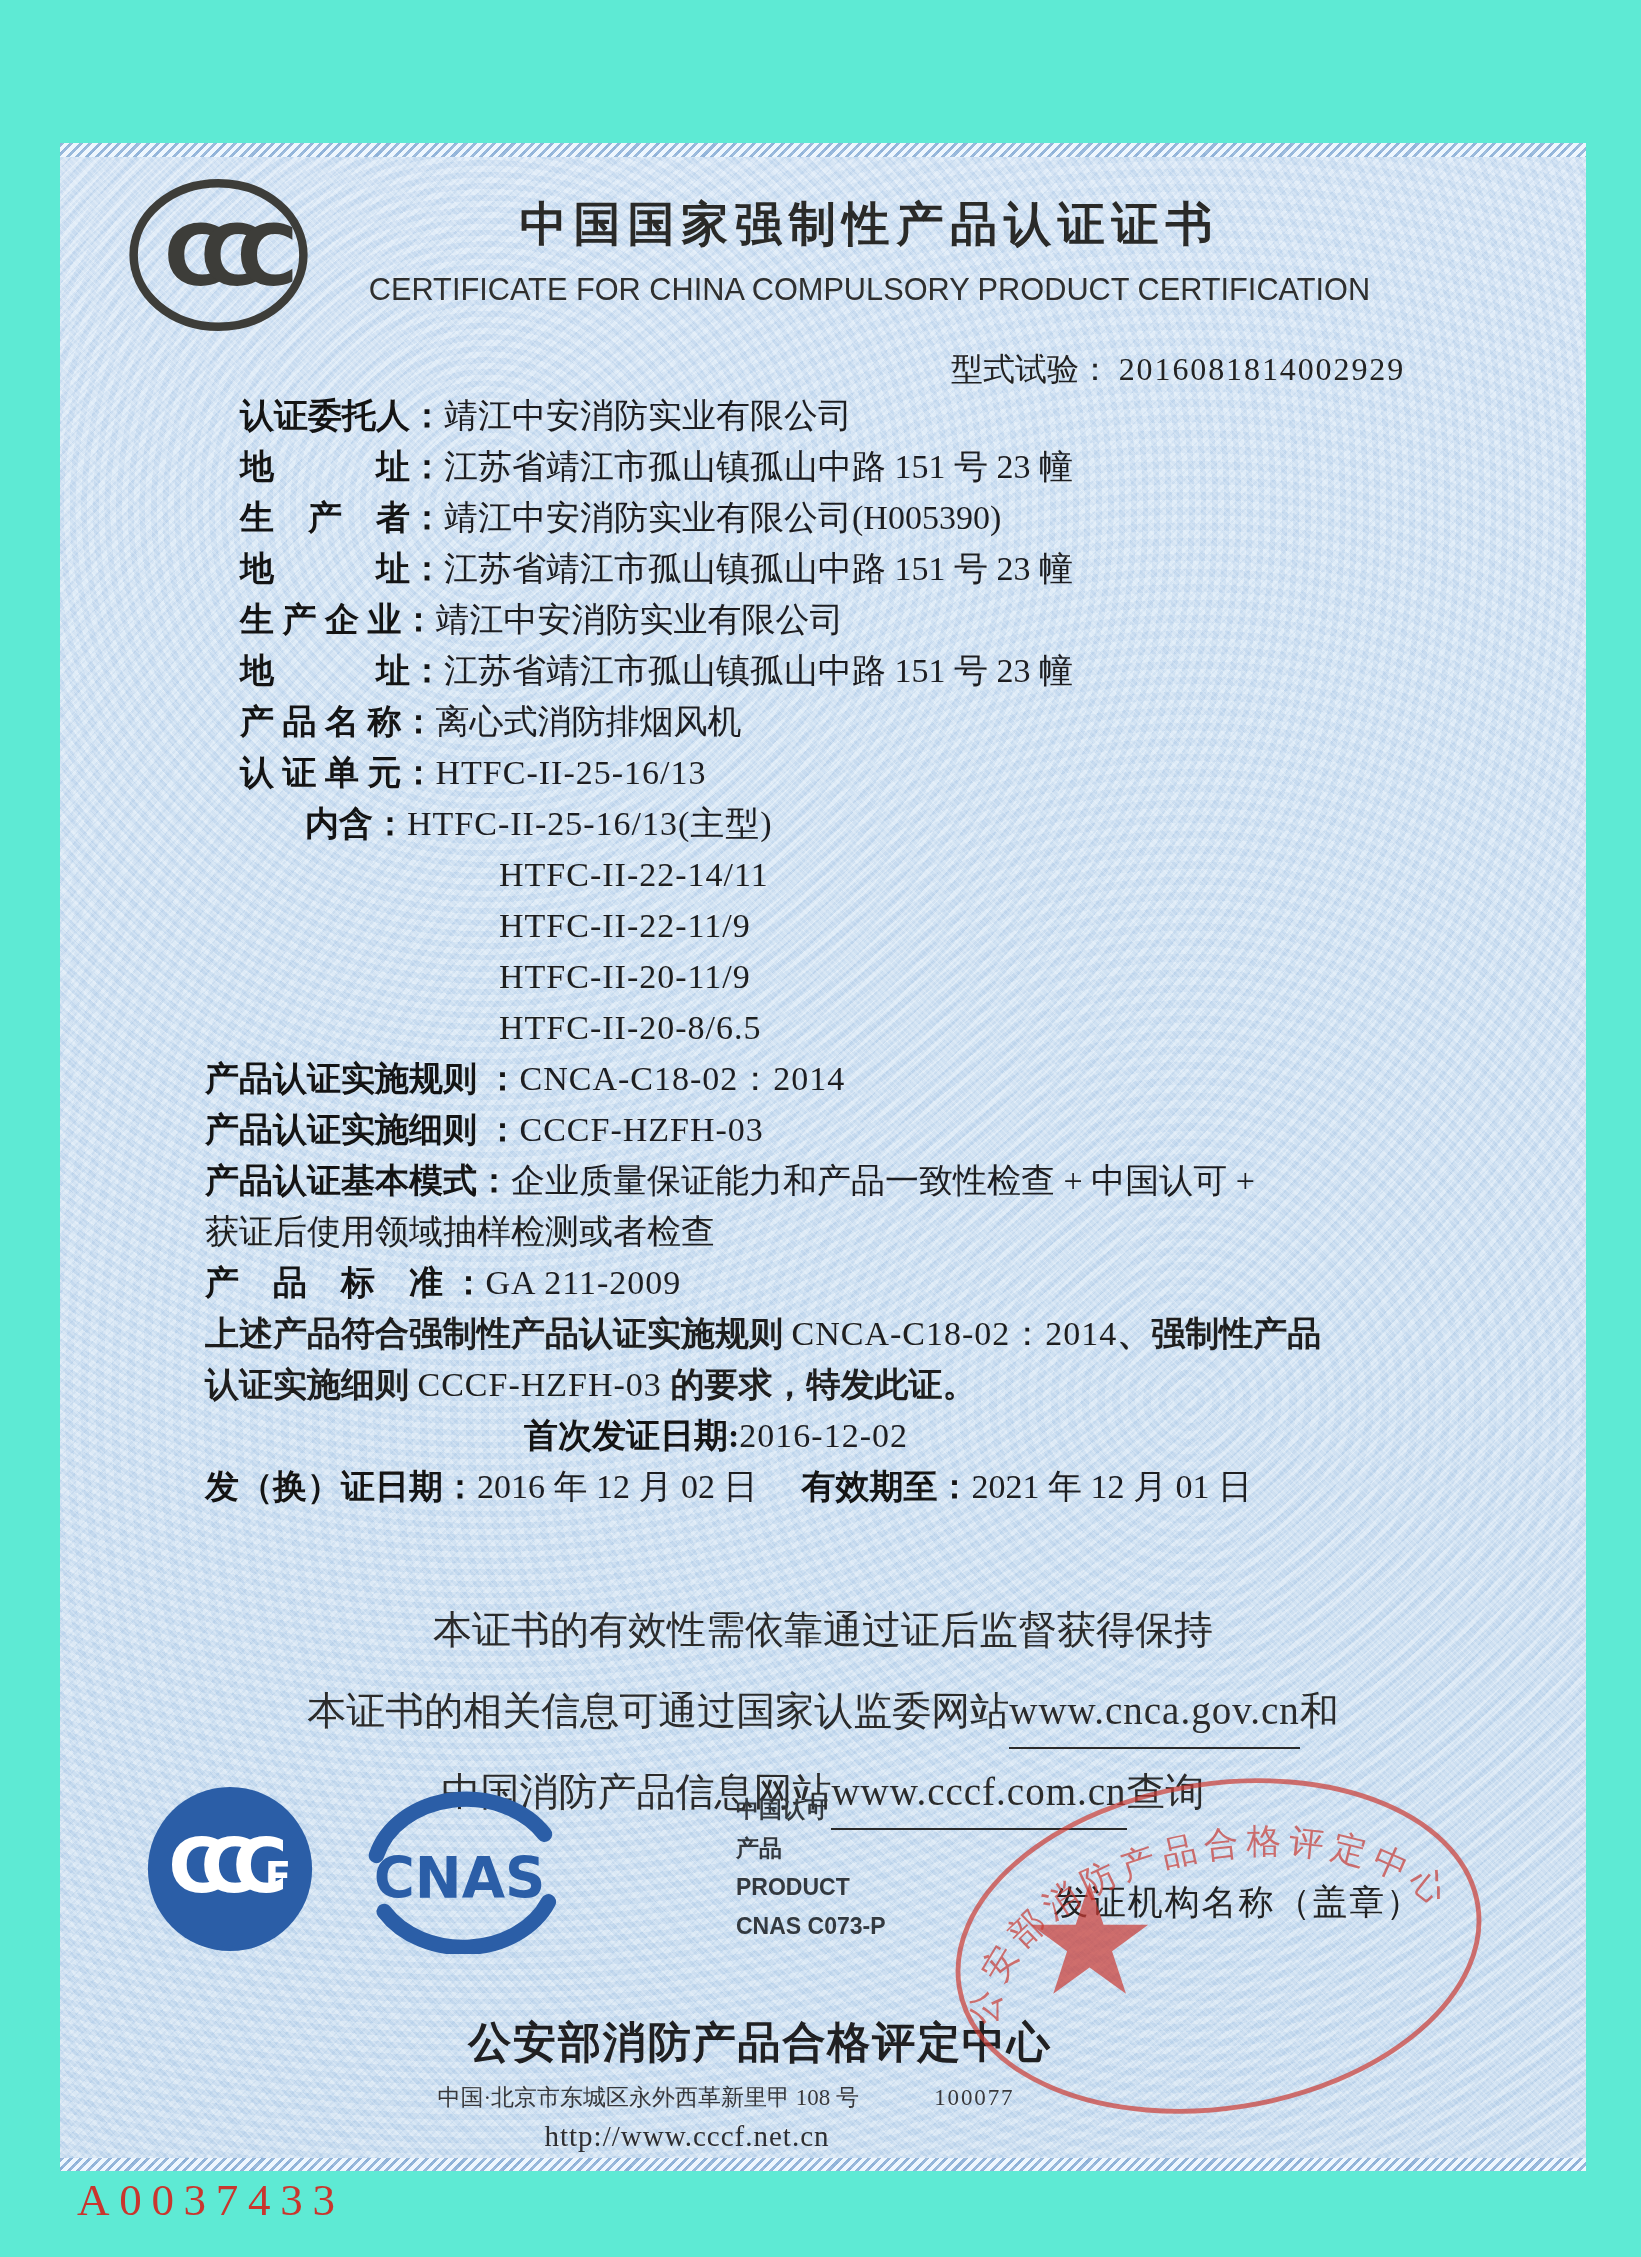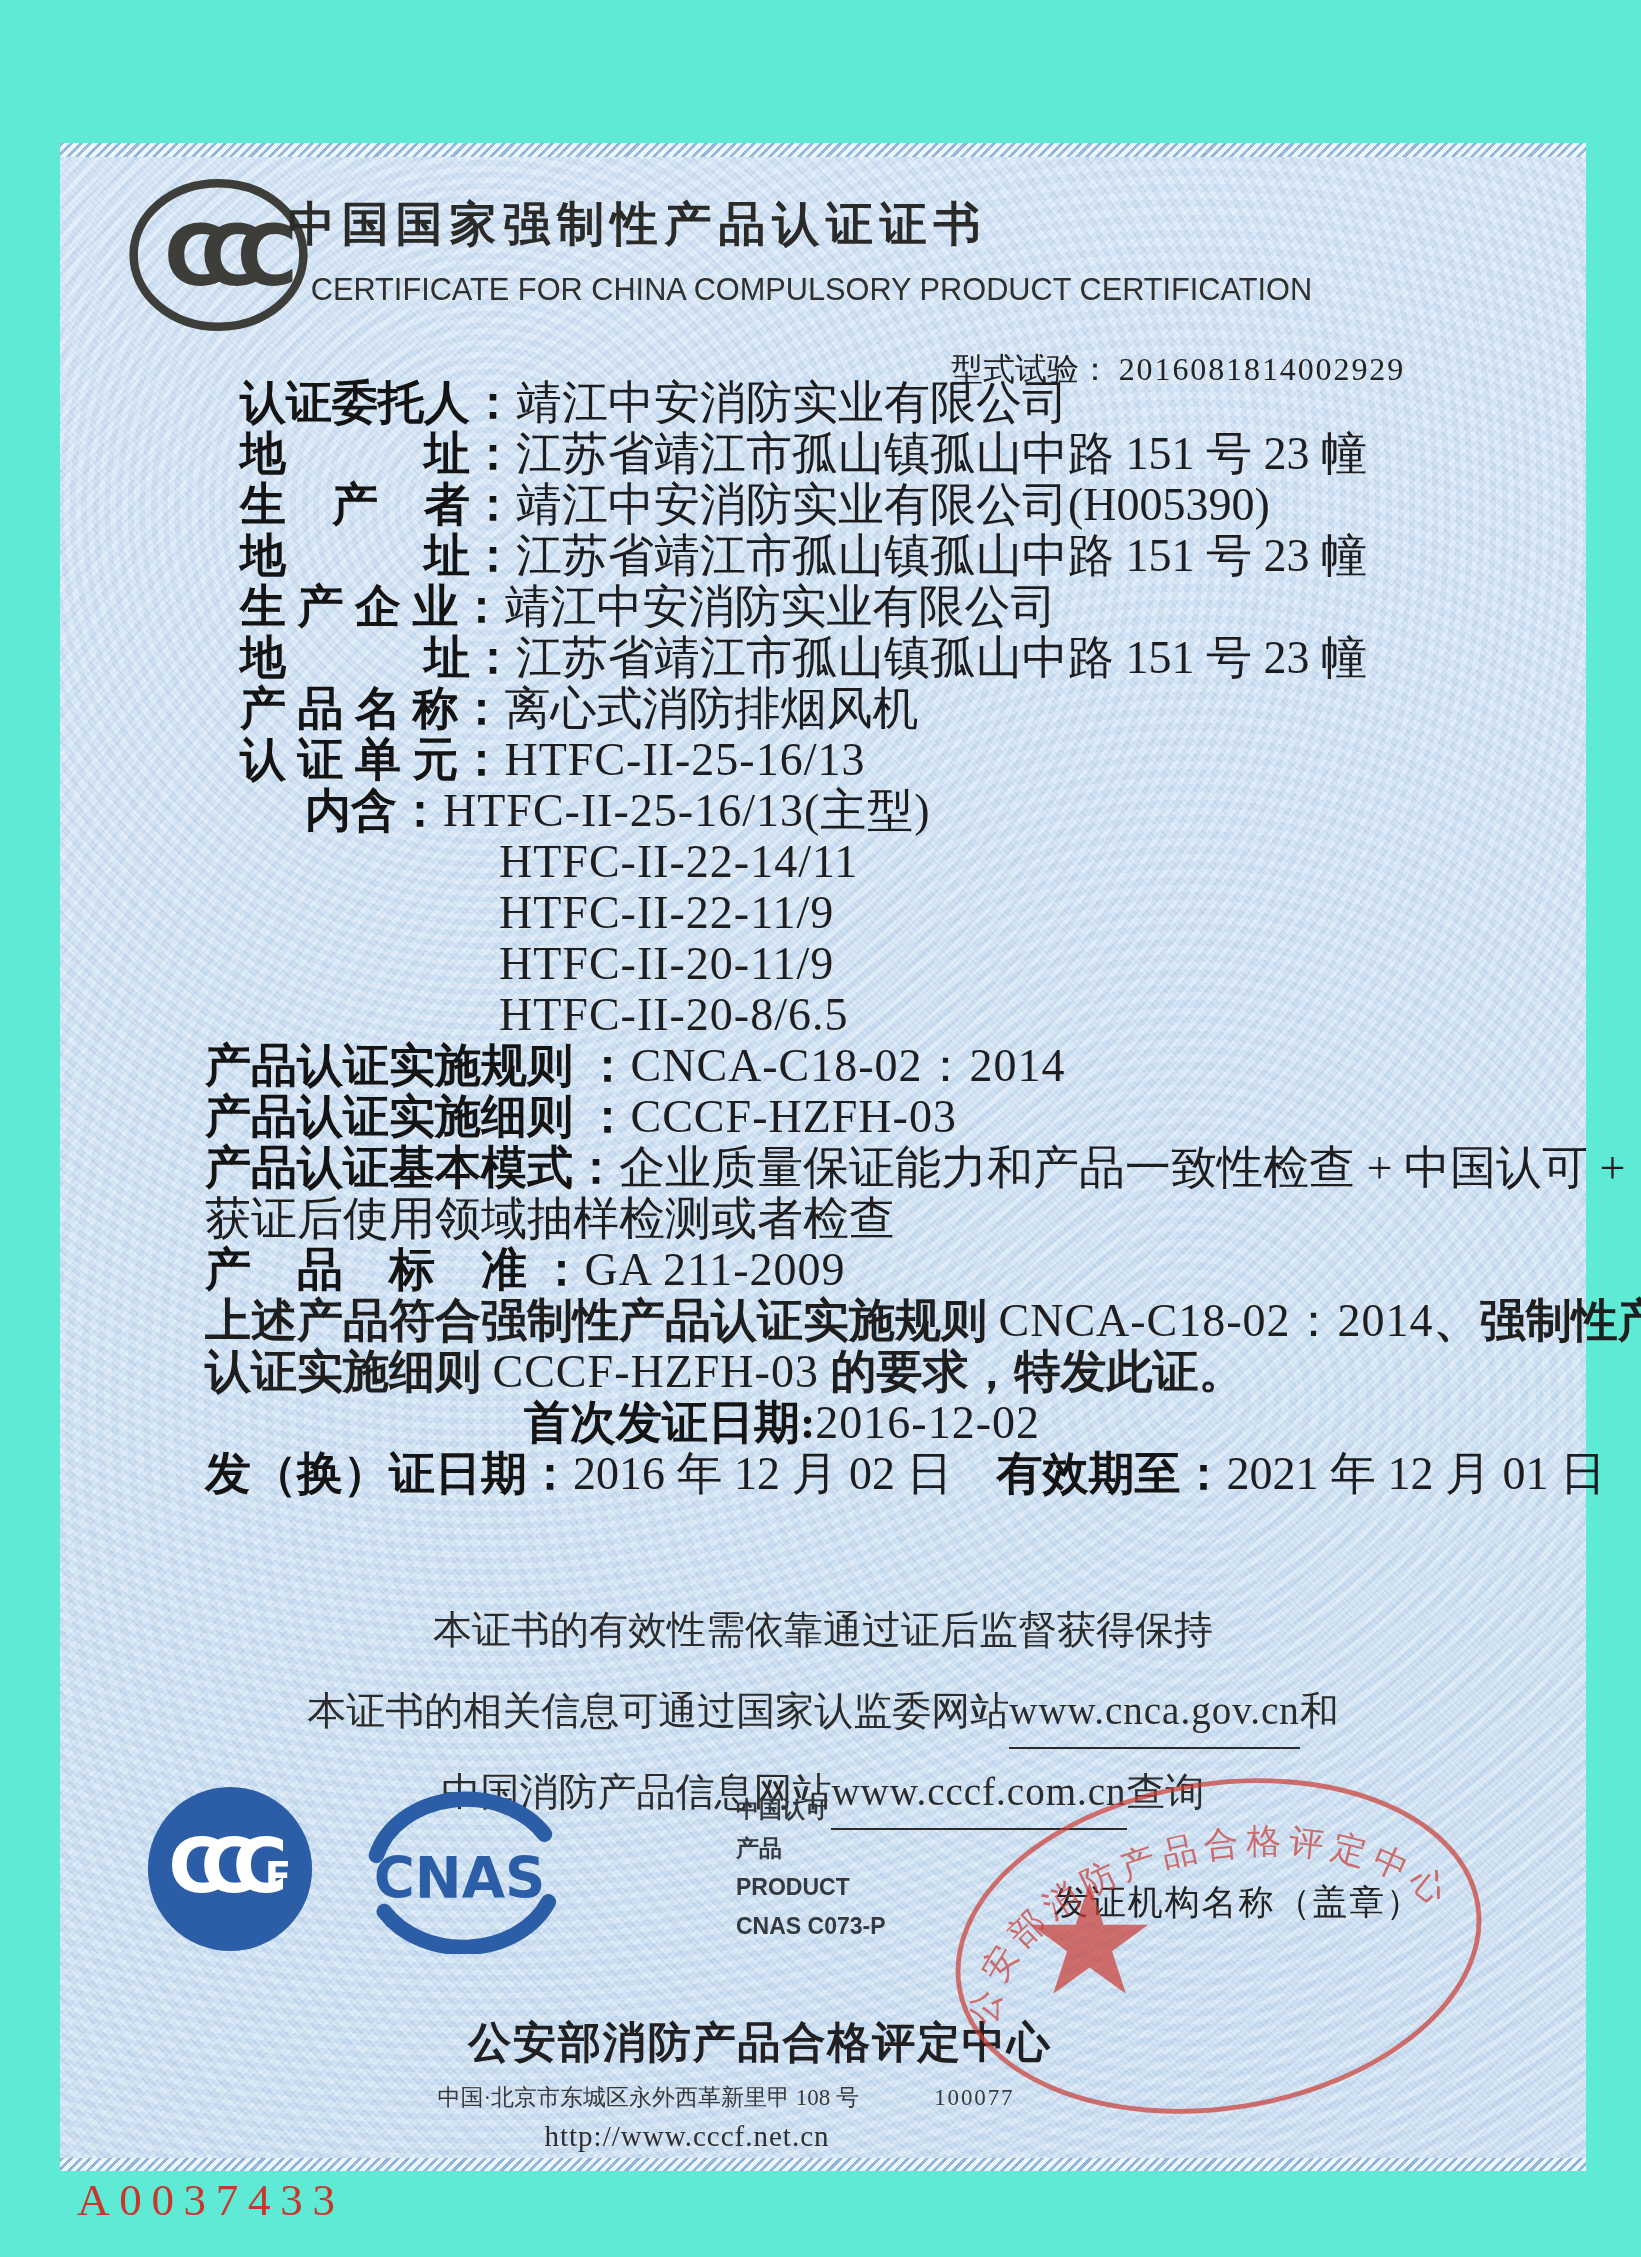--- a/index.html
+++ b/index.html
@@ -10,28 +10,28 @@
           repeating-linear-gradient(45deg, rgba(255,255,255,.20) 0 1.9px, rgba(255,255,255,0) 1.9px 4.8px),
           repeating-linear-gradient(-45deg, rgba(110,155,205,.10) 0 1.9px, rgba(110,155,205,0) 1.9px 5.8px),
           repeating-radial-gradient(circle at 28% 18%, rgba(255,255,255,.12) 0 5.8px, rgba(130,170,215,.10) 5.8px 11.6px),
           repeating-radial-gradient(circle at 74% 62%, rgba(255,255,255,.10) 0 7.7px, rgba(130,170,215,.08) 7.7px 15.4px),
           linear-gradient(#d8e7f6,#cfe1f2);}
   .band{position:absolute;left:0;right:0;height:13.5px;
         background:repeating-linear-gradient(135deg, rgba(90,140,195,.50) 0 2.9px, rgba(240,248,255,.95) 2.9px 6.8px);}
   .band.top{top:0}.band.bottom{bottom:0}
 
   .ccc-logo{position:absolute;left:64px;top:29px;width:189px;height:166px;}
-  .head{position:absolute;left:228px;top:50px;width:1139px;}
+  .head{position:absolute;left:240px;top:50px;width:1139px;text-align:center;}
   .title-cn{font-size:47px;font-weight:700;letter-spacing:6.8px;color:#2a2a28;}
   .title-en{margin-top:15.4px;font-size:32px;color:#2f2f2e;font-family:"Liberation Sans",sans-serif;
             transform:scaleX(.96);transform-origin:center;}
   .certno{position:absolute;left:891px;top:205px;font-size:32px;color:#222;}
   .certno .num{margin-left:7.7px;letter-spacing:1.9px;}
 
-  .body{position:absolute;left:145px;top:234px;width:1255px;font-size:46px;line-height:51px;}
+  .body{position:absolute;left:145px;top:247px;width:1255px;font-size:34px;line-height:51px;}
   .row{white-space:nowrap;}
   .row.f{padding-left:35px;}
   .row.incl{padding-left:100px;}
   .row.model{padding-left:294px;}
   .lbl{font-weight:700;color:#141414;}
   .val{color:#1d1d20;}
   .latin{letter-spacing:1px;}
   .code{font-weight:400;}
   .bold{font-weight:700;}
   .row.first-issue{padding-left:319px;}

